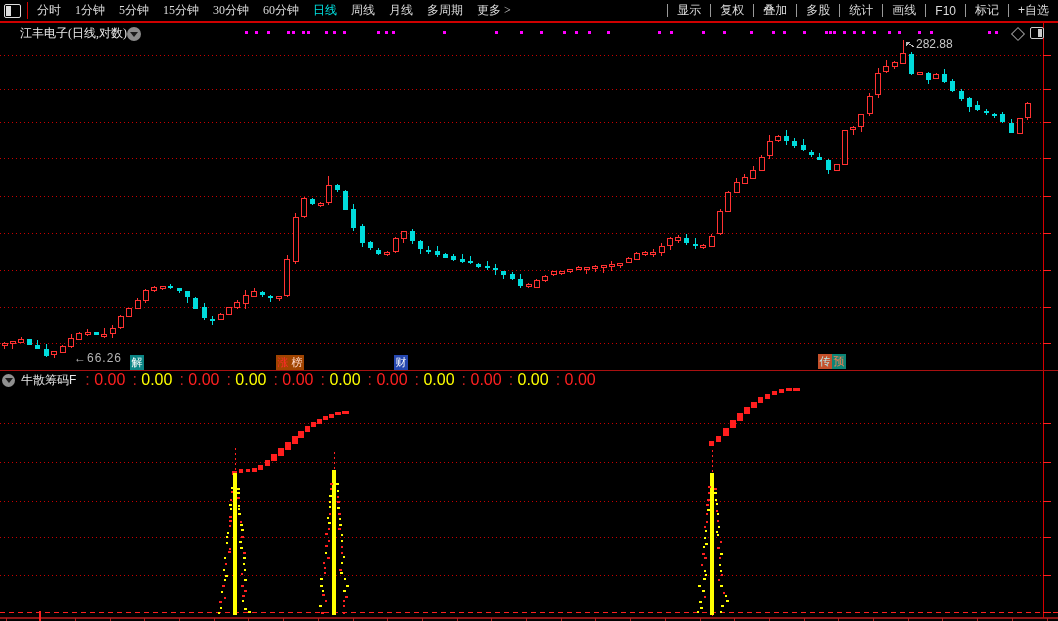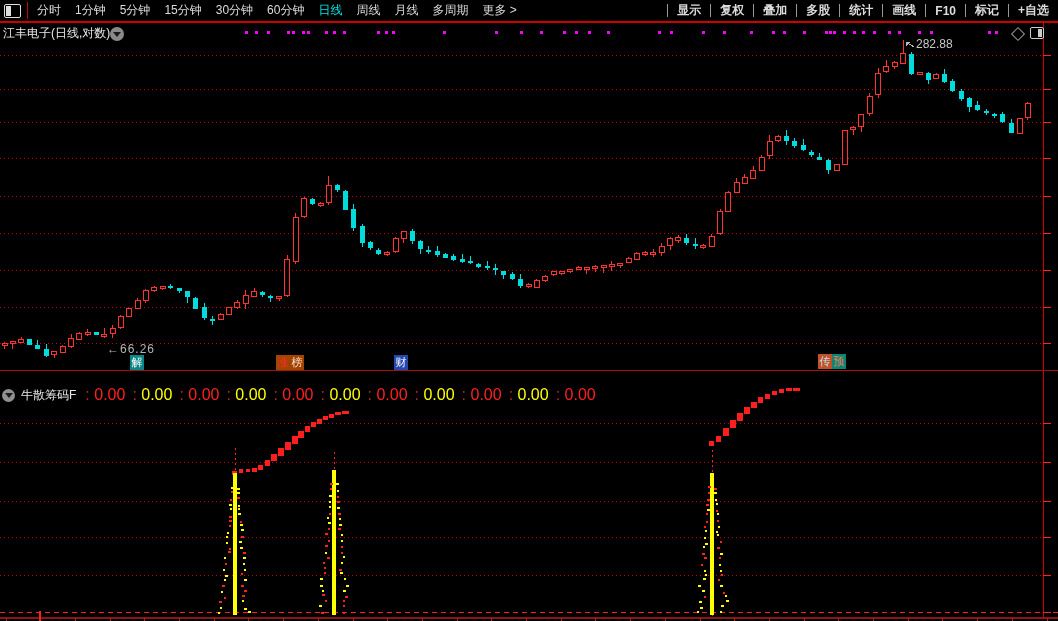--- a/index.html
+++ b/index.html
@@ -6,47 +6,47 @@
   body{width:1058px;height:621px;overflow:hidden;position:relative;
        font-family:"Liberation Sans","DejaVu Sans",sans-serif;}
   #chart-svg{position:absolute;left:0;top:0;z-index:1;}
   
   .topbar{position:absolute;top:0;left:0;width:1058px;height:21px;background:#000;
           border-bottom:2px solid #cf0000;display:flex;align-items:center;z-index:6;}
   .win-icon{width:15px;height:12px;border:1px solid #ddd;border-radius:2px;
             margin:0 6px 0 4px;position:relative;flex:none;}
   .win-icon::after{content:"";position:absolute;left:1px;top:1px;bottom:1px;width:5px;background:#ddd;}
   .red-vsep{width:1px;height:17px;background:#cf0000;margin-right:9px;flex:none;}
-  .menu-left{display:flex;align-items:center;gap:14px;}
+  .menu-left{display:flex;align-items:center;gap:14px;font-family:Liberation Serif, serif;}
   .menu-item{color:#dcdcdc;font-size:12px;white-space:nowrap;cursor:default;}
   .menu-item.active{color:#00e5e5;}
-  .menu-right{margin-left:auto;display:flex;align-items:center;height:100%;font-weight:bold;}
+  .menu-right{margin-left:auto;display:flex;align-items:center;height:100%;}
   .rm-item{color:#dcdcdc;font-size:12px;padding:0 9px;white-space:nowrap;}
   .rm-sep{width:1px;height:13px;background:#989898;flex:none;}
   
-  .chart-header{position:absolute;left:3px;top:25px;display:flex;align-items:center;z-index:4;}
+  .chart-header{position:absolute;left:20px;top:25px;display:flex;align-items:center;z-index:4;font-family:Liberation Serif, serif;}
   .sym-title{color:#eaeaea;font-size:12px;}
   .dd-circle{width:14px;height:14px;border-radius:50%;background:#8a8a8a;position:relative;}
   .dd-circle::after{content:"";position:absolute;left:3px;top:5px;border-left:4px solid transparent;
        border-right:4px solid transparent;border-top:5px solid #1a1a1a;}
   
   .icon-diamond{position:absolute;left:1013px;top:29px;width:8px;height:8px;border:1px solid #999;
        transform:rotate(45deg);z-index:4;}
   .icon-split{position:absolute;left:1030px;top:27px;width:12px;height:10px;border:1px solid #ccc;
        border-radius:2px;z-index:4;}
   .icon-split::after{content:"";position:absolute;right:1px;top:1px;bottom:1px;width:4px;background:#ccc;}
   
   .hi-label{position:absolute;left:916px;top:37px;color:#c8c8c8;font-size:12px;z-index:4;}
-  .lo-label{position:absolute;left:74px;top:342px;color:#b4b4b4;font-size:12px;z-index:3;letter-spacing:1px;margin-left:33px;}
+  .lo-label{position:absolute;left:74px;top:351px;color:#b4b4b4;font-size:12px;z-index:3;letter-spacing:1px;}
   
   .badge{position:absolute;z-index:4;display:flex;}
   .badge span{display:block;width:14px;height:15px;line-height:15px;font-size:11px;text-align:center;}
   
   .panel-sep{position:absolute;left:0;top:370px;width:1058px;height:1px;background:#a81010;z-index:3;}
-  .ind-header{position:absolute;left:2px;top:372px;height:16px;display:flex;align-items:center;z-index:4;margin-top:15px;}
+  .ind-header{position:absolute;left:2px;top:372px;height:16px;display:flex;align-items:center;z-index:4;}
   .ind-dd{width:13px;height:13px;border-radius:50%;background:#909090;position:relative;margin-right:6px;flex:none;}
   .ind-dd::after{content:"";position:absolute;left:2.5px;top:4.5px;border-left:4px solid transparent;
        border-right:4px solid transparent;border-top:5px solid #1a1a1a;}
   .ind-name{color:#e8e8e8;font-size:12px;margin-right:2px;}
   .iv{font-size:16px;margin-left:7px;white-space:nowrap;}
   .iv .colon{color:#c02020;}
 </style>
 </head>
 <body>
 

